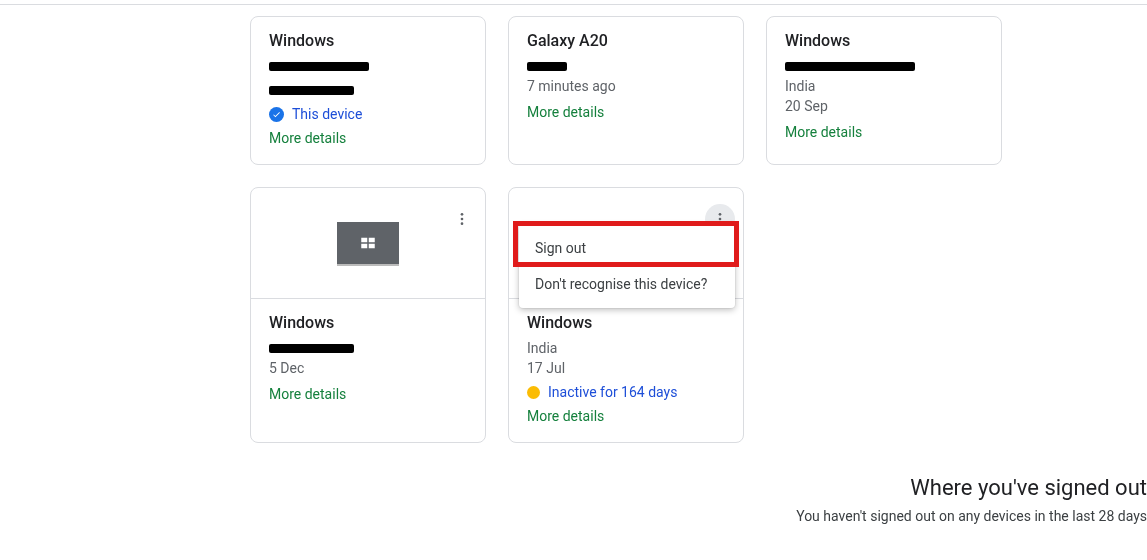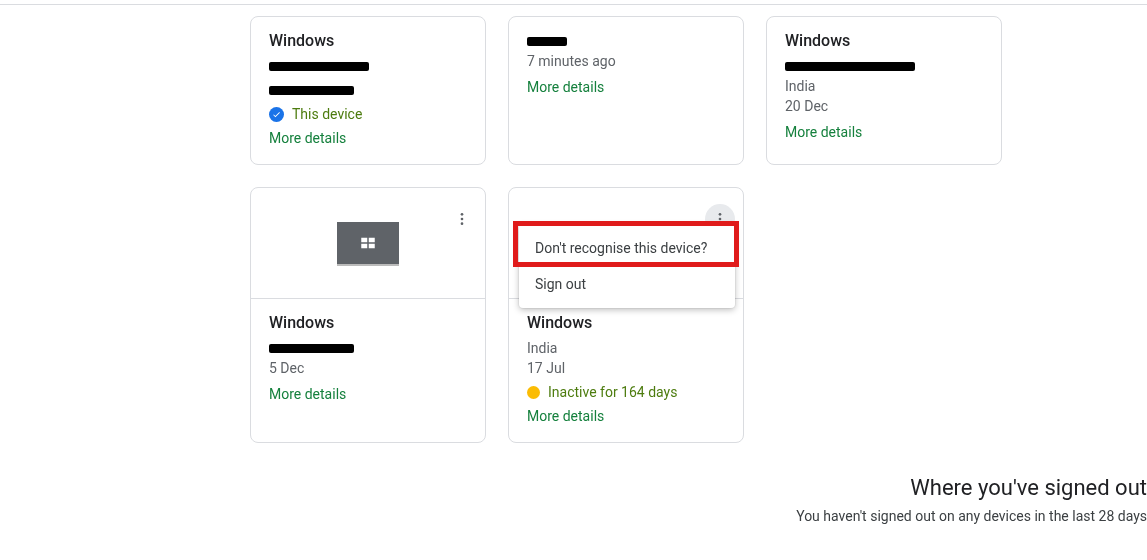--- a/index.html
+++ b/index.html
@@ -13,21 +13,21 @@
   .dev-icon{width:62px;height:42px;background:#5f6368;display:flex;align-items:center;justify-content:center;box-shadow:0 2px 0 0 #bbb;}
   .dev-icon svg{display:block;}
   .dev-icon-partial{position:absolute;left:50%;transform:translateX(-50%);bottom:-2px;width:50px;height:12px;background:#5f6368;}
   .kebab{position:absolute;top:16px;right:8px;width:30px;height:30px;border-radius:50%;display:flex;align-items:center;justify-content:center;cursor:pointer;}
   .kebab.active{background:#e8eaed;}
   .kebab svg{fill:#5f6368;}
   .body{padding:14px 18px 18px;}
   .title{font-size:16px;font-weight:500;color:#202124;margin:0 0 6px;}
   .line{font-size:14px;color:#5f6368;margin:0;line-height:20px;}
   .redact{display:inline-block;background:#000;height:9px;border-radius:2px;}
-  .status{display:flex;align-items:center;gap:8px;margin-top:6px;font-size:14px;color:#4d7c0f;}
+  .status{display:flex;align-items:center;gap:8px;margin-top:6px;font-size:14px;color:#1d4ed8;}
   .link{color:#15803d;font-size:14px;margin-top:8px;cursor:pointer;}
   .chk{width:15px;height:15px;border-radius:50%;background:#1a73e8;display:inline-flex;align-items:center;justify-content:center;}
   .chk svg{display:block;}
   .dot-y{width:13px;height:13px;border-radius:50%;background:#fbbc04;display:inline-block;}
   .menu{position:absolute;top:218px;left:0px;width:216px;background:#fff;border-radius:4px;box-shadow:0 2px 6px rgba(0,0,0,0.25),0 0 0 1px rgba(0,0,0,0.04);z-index:10;padding:6px 0;}
   .menu-item{display:flex;align-items:center;height:36px;padding:0 16px;font-size:14px;color:#3c4043;cursor:pointer;}
   .highlight{position:absolute;border:5px solid #e01b1b;pointer-events:none;z-index:20;}
   .section{margin-top:32px;}
   .section h2{font-size:22px;font-weight:400;color:#202124;margin:0 0 8px;font-family:'Google Sans',Roboto,Arial,sans-serif;text-align:right;}
   .section p{font-size:14px;color:#3c4043;margin:0;text-align:right;}
@@ -50,30 +50,31 @@
           <svg width="9" height="9" viewBox="0 0 24 24">
               <path fill="#fff" d="M9 16.2 4.8 12l-1.4 1.4L9 19 21 7l-1.4-1.4z"></path>
             </svg>
         </span>
         <span>This device</span>
       </div>
       <div class="link">More details</div>
     </div>
 
     <div class="card-small">
+      <p class="title">Galaxy A20</p>
       <p class="line"><span class="redact" style="width:40px;"></span></p>
       <p class="line">7 minutes ago</p>
       <div class="link">More details</div>
     </div>
 
     <div class="card-small">
       <p class="title">Windows</p>
       <p class="line"><span class="redact" style="width:130px;"></span></p>
       <p class="line">India</p>
-      <p class="line">20 Dec</p>
+      <p class="line">20 Sep</p>
       <div class="link">More details</div>
     </div>
 
     <div class="card-large">
       <div class="thumb-area">
         <span class="dev-icon">
           <svg width="18" height="18" viewBox="0 0 24 24">
               <path fill="#fff" d="M3 5h8v6H3zM13 5h8v6h-8zM3 13h8v6H3zM13 13h8v6h-8z"></path>
             </svg>
         </span>
@@ -118,17 +119,17 @@
 
   </div>
 
   <div class="section">
     <h2>Where you've signed out</h2>
     <p>You haven't signed out on any devices in the last 28 days</p>
   </div>
 </div>
 
 <div class="menu" style="top:224px;left:519px;">
+  <div class="menu-item">Sign out</div>
   <div class="menu-item">Don't recognise this device?</div>
-  <div class="menu-item">Sign out</div>
 </div>
 
 <div class="highlight" style="top:221px;left:513px;width:216px;height:36px;"></div>
 
 </body></html>

